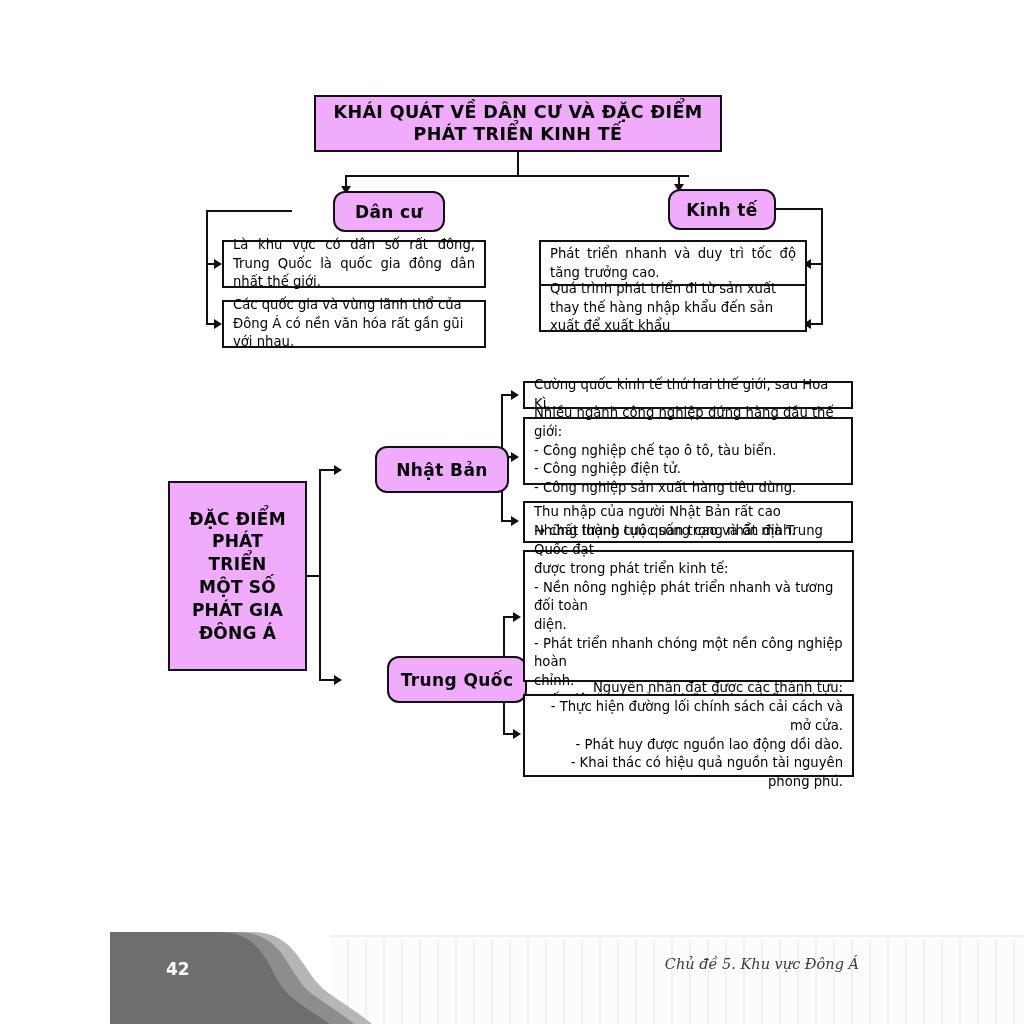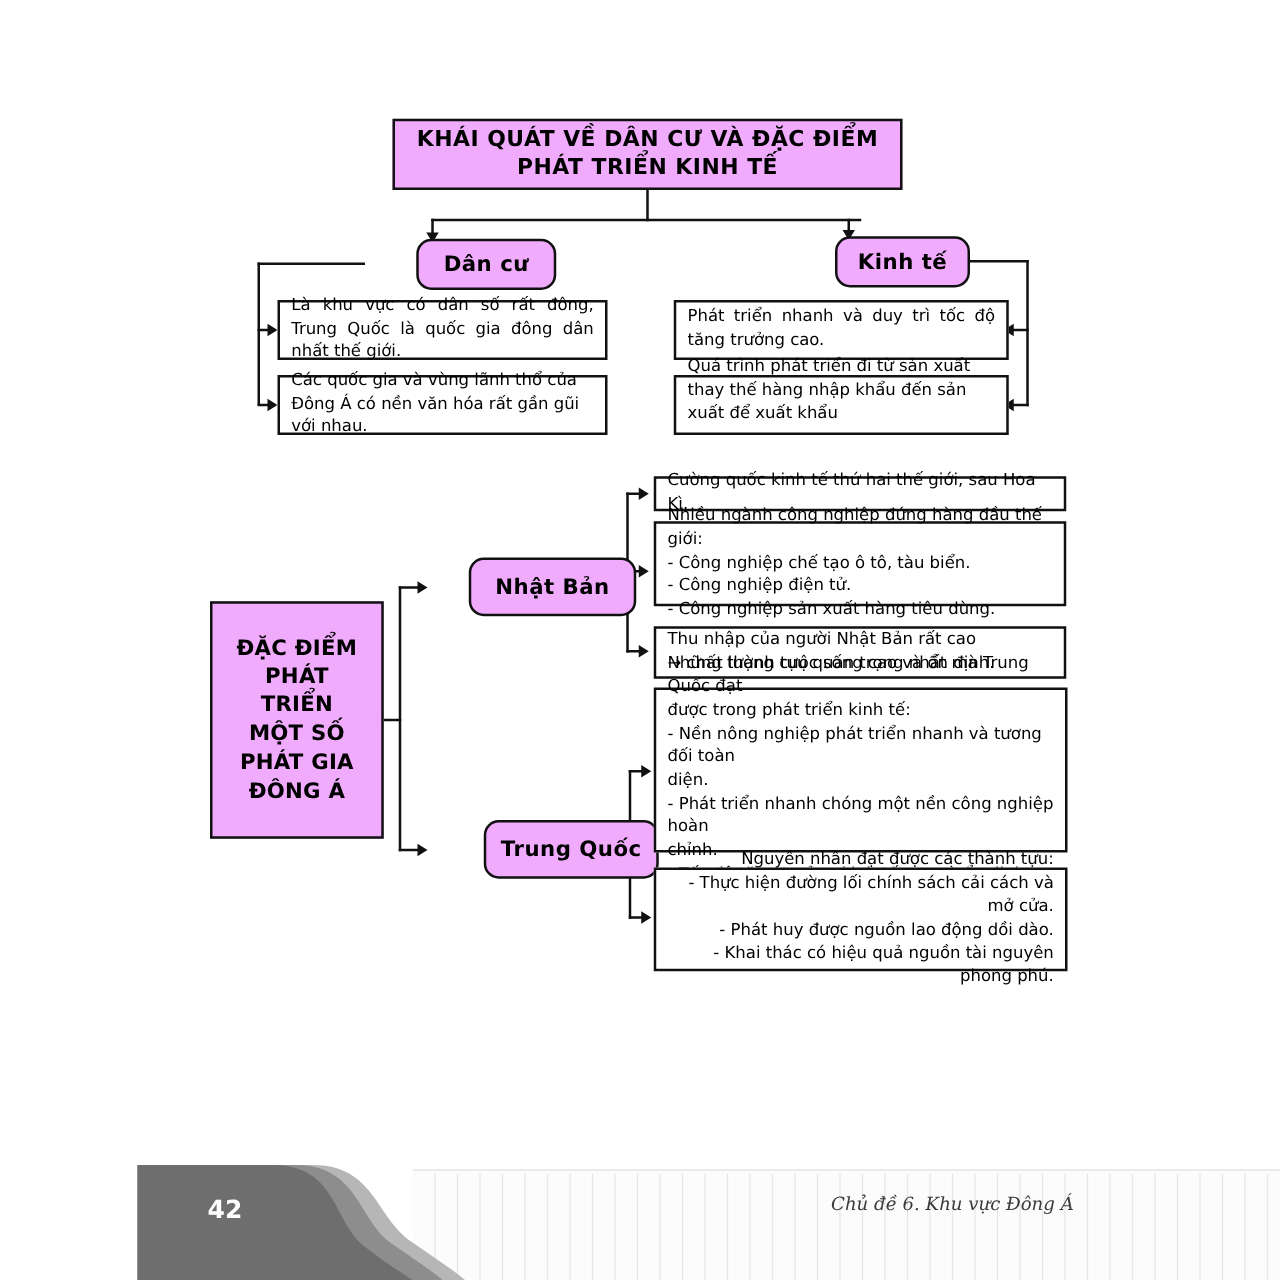--- a/index.html
+++ b/index.html
@@ -57,21 +57,21 @@
 
   
   #node-dancu{left:290px;top:191px;width:112px;height:41px;font-size:17px;}
   #node-kinhte{left:625px;top:189px;width:108px;height:41px;font-size:17px;}
 
   
   #leaf-dc-1{left:222px;top:240px;width:264px;height:48px;}
   #leaf-dc-2{left:222px;top:300px;width:264px;height:48px;}
   
   #leaf-kt-1{left:539px;top:240px;width:268px;height:48px;}
-  #leaf-kt-2{left:539px;top:300px;width:268px;height:48px;justify-content:flex-end;}
+  #leaf-kt-2{left:539px;top:284px;width:268px;height:48px;}
 
   
   #node-main{
     left:168px;top:481px;width:139px;height:190px;
     font-size:17px;line-height:1.34;font-weight:bold;
     flex-direction:column;letter-spacing:.2px;
   }
   #node-main span{display:block;white-space:nowrap;}
   #node-nhatban{left:332px;top:446px;width:134px;height:47px;font-size:17px;}
   #node-trungquoc{left:344px;top:656px;width:140px;height:47px;font-size:17px;}
@@ -94,21 +94,21 @@
   
   #footer{position:absolute;left:0;bottom:0;width:1024px;height:110px;z-index:5;}
   #footer-caption{
     position:absolute;right:165px;bottom:52px;
     font-family:"DejaVu Serif","Liberation Serif",serif;
     font-style:italic;font-size:14.5px;color:#3a3a3a;
     white-space:nowrap;z-index:7;
   }
   #page-number{
     position:absolute;left:166px;bottom:45px;
-    color:#fff;font-weight:bold;font-size:20px;z-index:8;
+    color:#fff;font-weight:bold;font-size:17px;z-index:8;
   }
 </style>
 </head>
 <body>
 
 <div id="page">
 
   <div class="node heading" id="title-box">
     <span>KHÁI QUÁT VỀ DÂN CƯ VÀ ĐẶC ĐIỂM</span>
     <span>PHÁT TRIỂN KINH TẾ</span>
@@ -269,16 +269,16 @@
           <line x1="978" y1="25" x2="978" y2="110"></line>
           <line x1="996" y1="25" x2="996" y2="110"></line>
           <line x1="1014" y1="25" x2="1014" y2="110"></line>
         </g>
       </g>
       <path d="M110,18 L250,18 C300,18 300,60 330,80 C350,94 360,100 372,110 L110,110 Z" fill="#b6b6b6"></path>
       <path d="M110,18 L236,18 C286,18 286,60 312,80 C332,94 342,100 354,110 L110,110 Z" fill="#8d8d8d"></path>
       <path d="M110,18 L218,18 C268,18 266,60 290,82 C308,96 318,102 330,110 L110,110 Z" fill="#6e6e6e"></path>
     </svg>
     <div id="page-number">42</div>
-    <div id="footer-caption">Chủ đề 6. Khu vực Đông Á</div>
+    <div id="footer-caption">Chủ đề 5. Khu vực Đông Á</div>
   </div>
 
 </div>
 
 </body></html>

